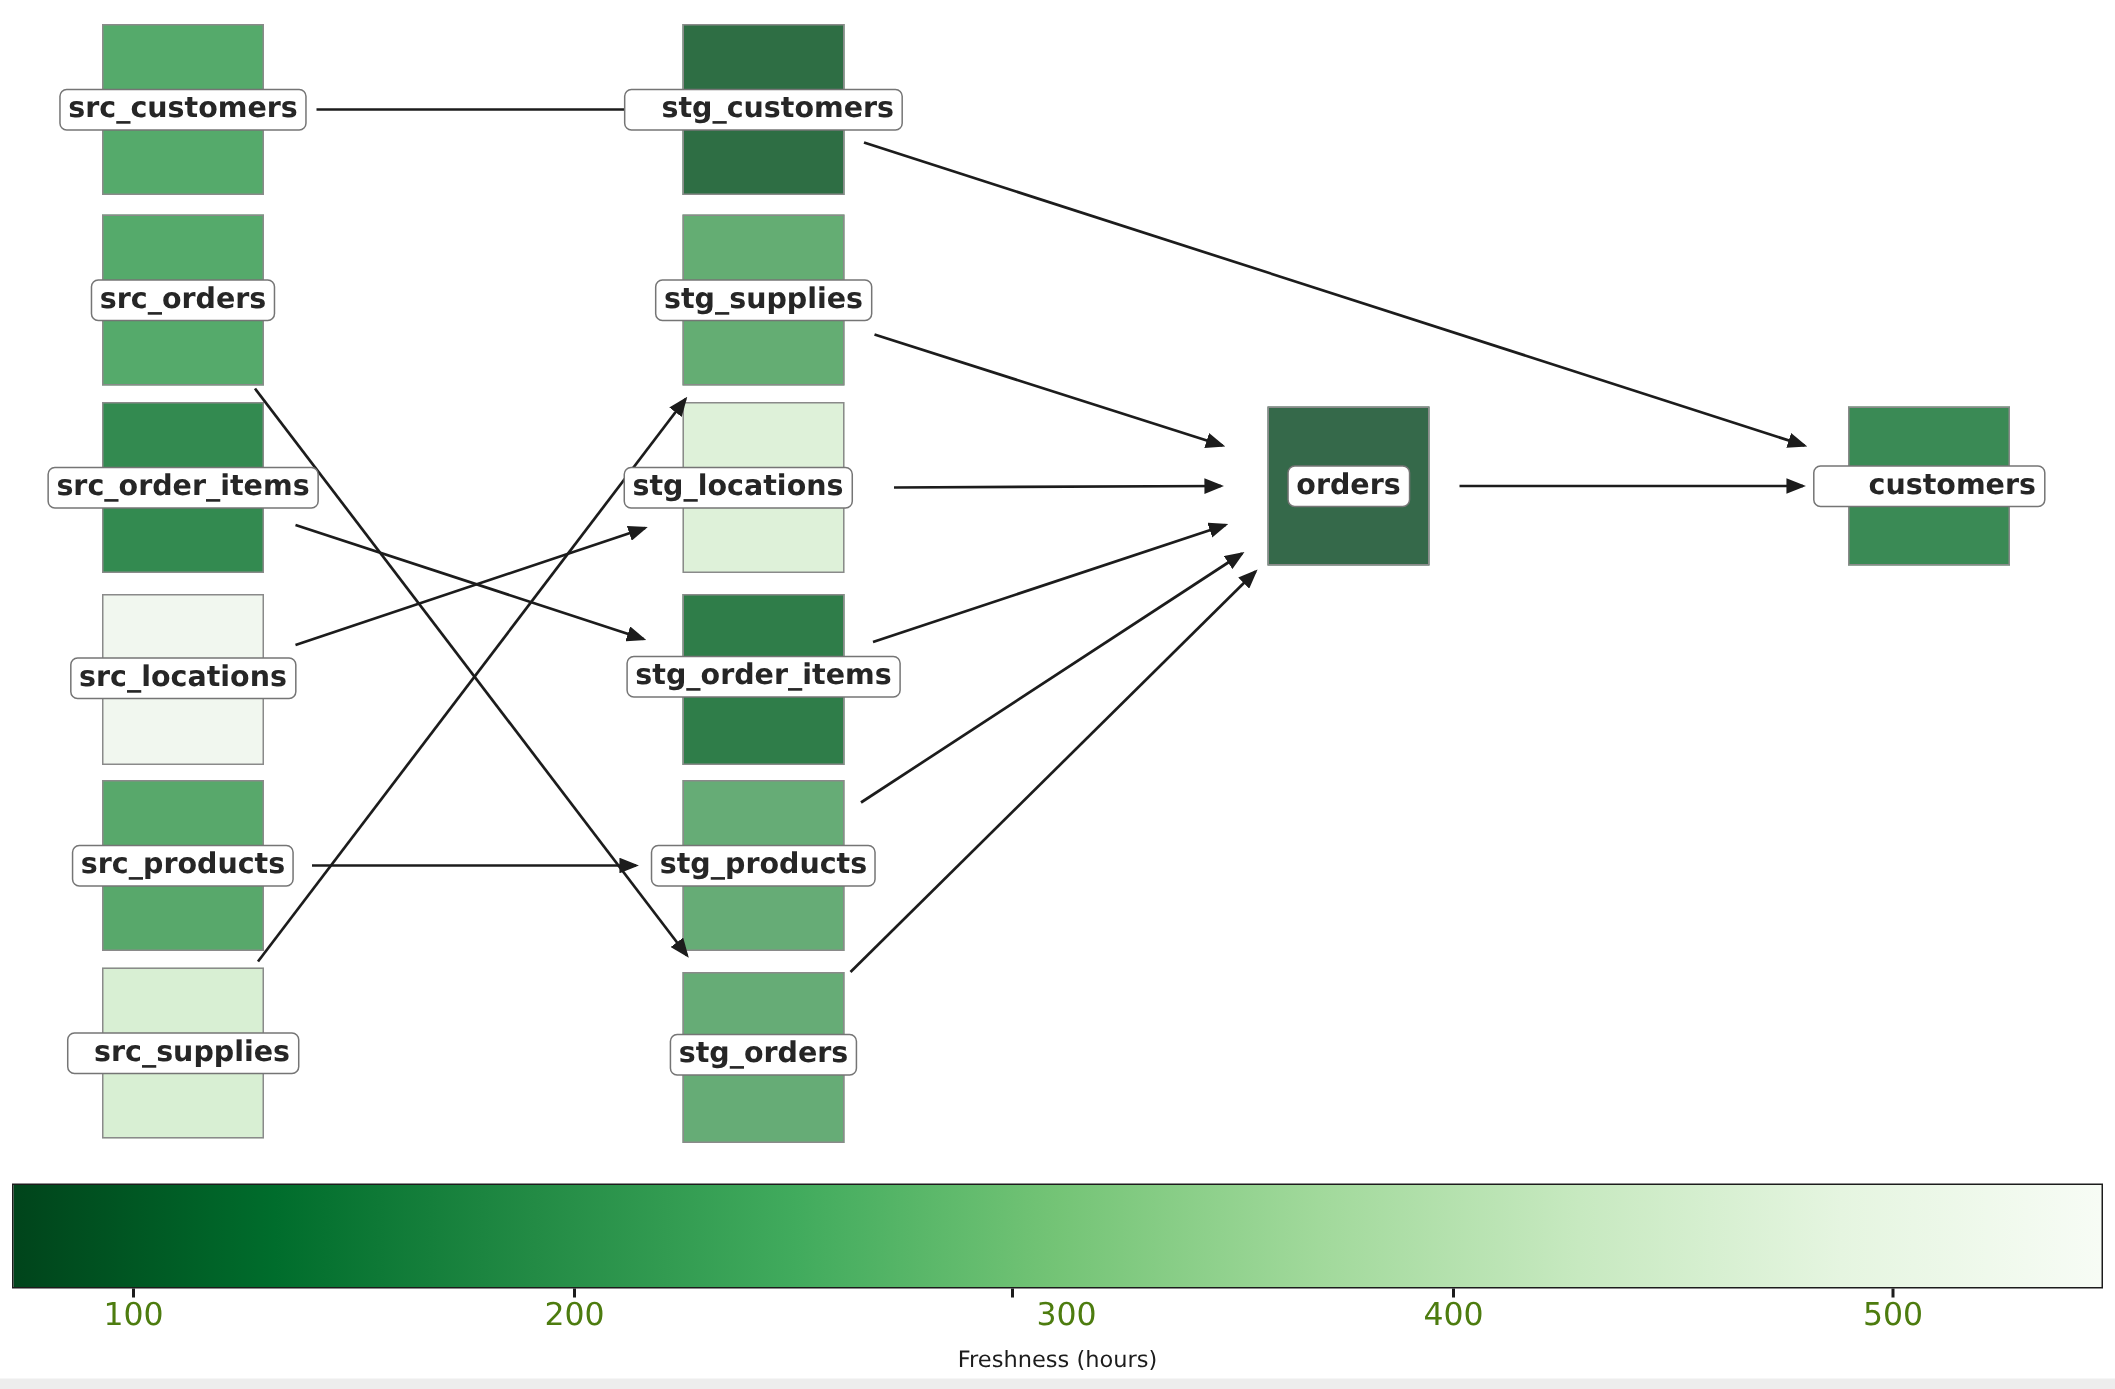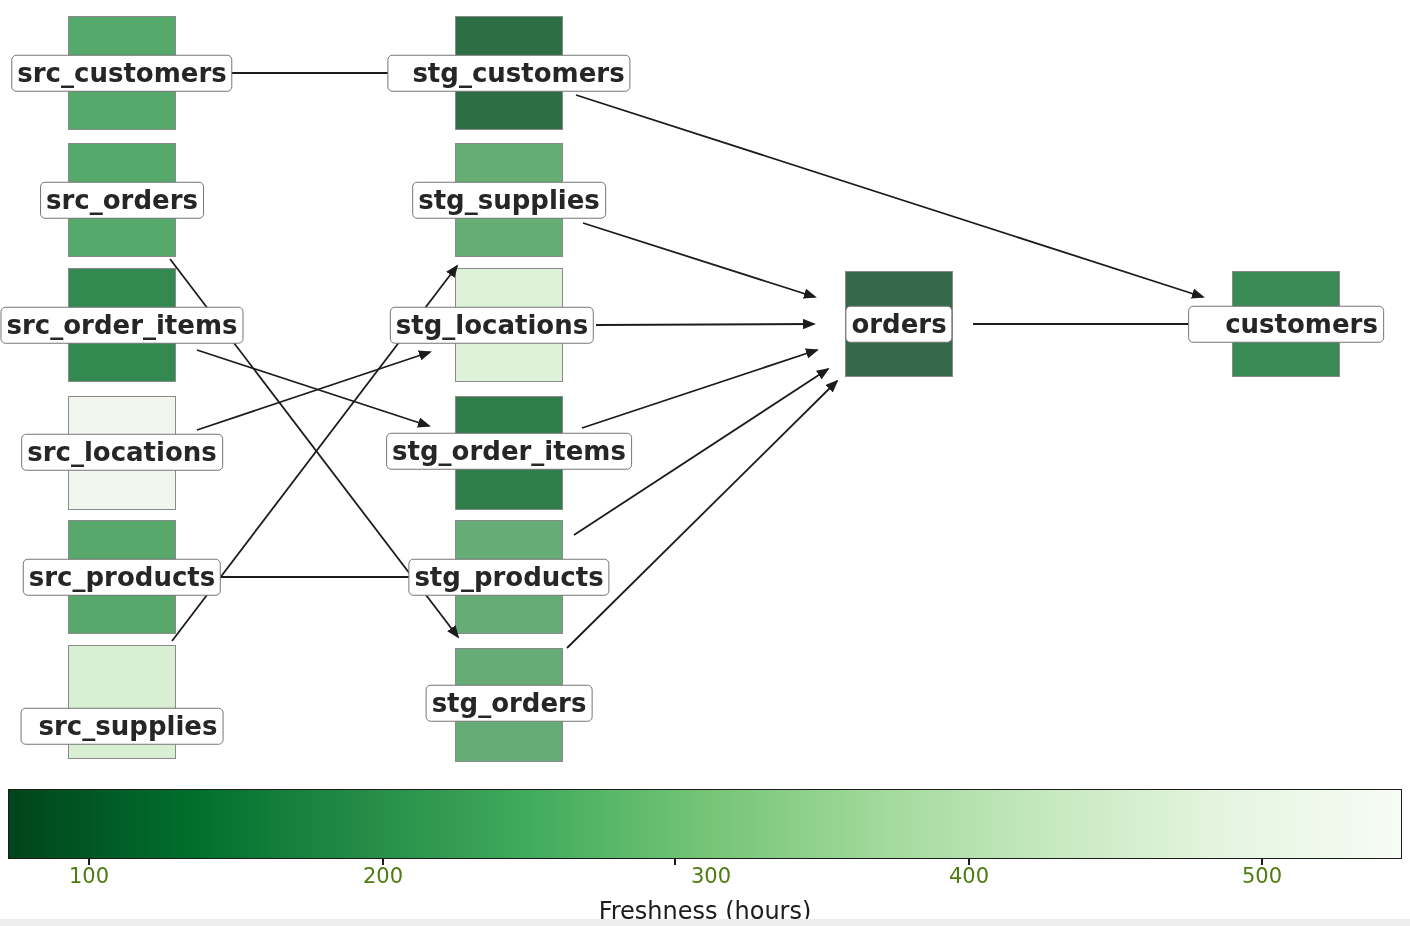--- a/index.html
+++ b/index.html
@@ -7,39 +7,39 @@
     position:relative;width:1410px;height:926px;overflow:hidden;background:#ffffff;
     font-family:"DejaVu Sans","Liberation Sans",sans-serif;
   }
   .node{
     position:absolute;width:108px;height:114px;
     border:1.6px solid #8a8a8a;box-sizing:border-box;
   }
   .nodelabel{
     position:absolute;transform:translate(-50%,-50%);
     background:#ffffff;border:1.6px solid #757575;border-radius:5px;
-    padding:1px 5px;font-size:26px;font-weight:bold;color:#262626;
+    padding:1px 5px;font-size:19px;font-weight:bold;color:#262626;
     white-space:nowrap;line-height:1.25;z-index:30;
   }
   #edges{position:absolute;left:0;top:0;z-index:20;}
   .edge{stroke:#1c1c1c;stroke-width:1.8;fill:none;}
   #colorbar{
     position:absolute;left:8px;top:789px;width:1394px;height:70px;
     border:1.3px solid #1c1c1c;box-sizing:border-box;
   }
   .cb-tick{
     position:absolute;top:859px;width:1.6px;height:6px;background:#1c1c1c;
   }
   .cb-ticklabel{
     position:absolute;top:864px;transform:translateX(-50%);
     font-size:21px;color:#4d7c0f;
   }
   #cb-axis-label{
     position:absolute;left:705px;top:897px;transform:translateX(-50%);
-    font-size:24px;color:#1c1c1c;
+    font-size:15px;color:#1c1c1c;
   }
   #bottom-strip{
     position:absolute;left:0;top:919px;width:1410px;height:7px;background:#ededed;
   }
 </style>
 </head>
 <body>
 
 <div id="figure">
 
@@ -79,21 +79,21 @@
     <line class="edge" x1="574" y1="535" x2="828" y2="369" marker-end="url(#arrow)"></line>
     <line class="edge" x1="567" y1="648" x2="837" y2="381" marker-end="url(#arrow)"></line>
     <line class="edge" x1="973" y1="324" x2="1202" y2="324" marker-end="url(#arrow)"></line>
   </svg>
 
   <div class="nodelabel" style="left:122px;top:73px;">src_customers</div>
   <div class="nodelabel" style="left:122px;top:200px;">src_orders</div>
   <div class="nodelabel" style="left:122px;top:325px;">src_order_items</div>
   <div class="nodelabel" style="left:122px;top:452px;">src_locations</div>
   <div class="nodelabel" style="left:122px;top:577px;">src_products</div>
-  <div class="nodelabel" style="left:122px;top:726px;padding-left:17px;">src_supplies</div>
+  <div class="nodelabel" style="left:122px;top:702px;padding-left:17px;">src_supplies</div>
 
   <div class="nodelabel" style="left:509px;top:73px;padding-left:24px;">stg_customers</div>
   <div class="nodelabel" style="left:509px;top:200px;">stg_supplies</div>
   <div class="nodelabel" style="left:492px;top:325px;">stg_locations</div>
   <div class="nodelabel" style="left:509px;top:451px;">stg_order_items</div>
   <div class="nodelabel" style="left:509px;top:577px;">stg_products</div>
   <div class="nodelabel" style="left:509px;top:703px;">stg_orders</div>
 
   <div class="nodelabel" style="left:899px;top:324px;">orders</div>
   <div class="nodelabel" style="left:1286px;top:324px;padding-left:36px;">customers</div>

